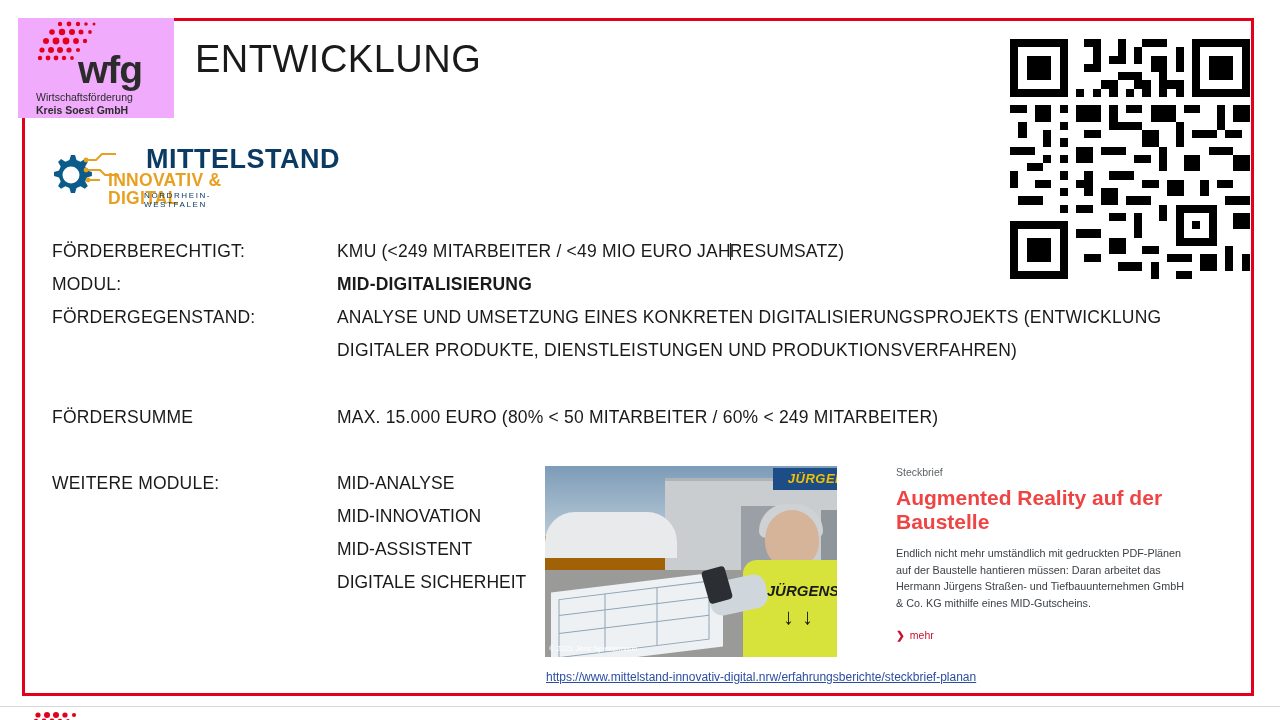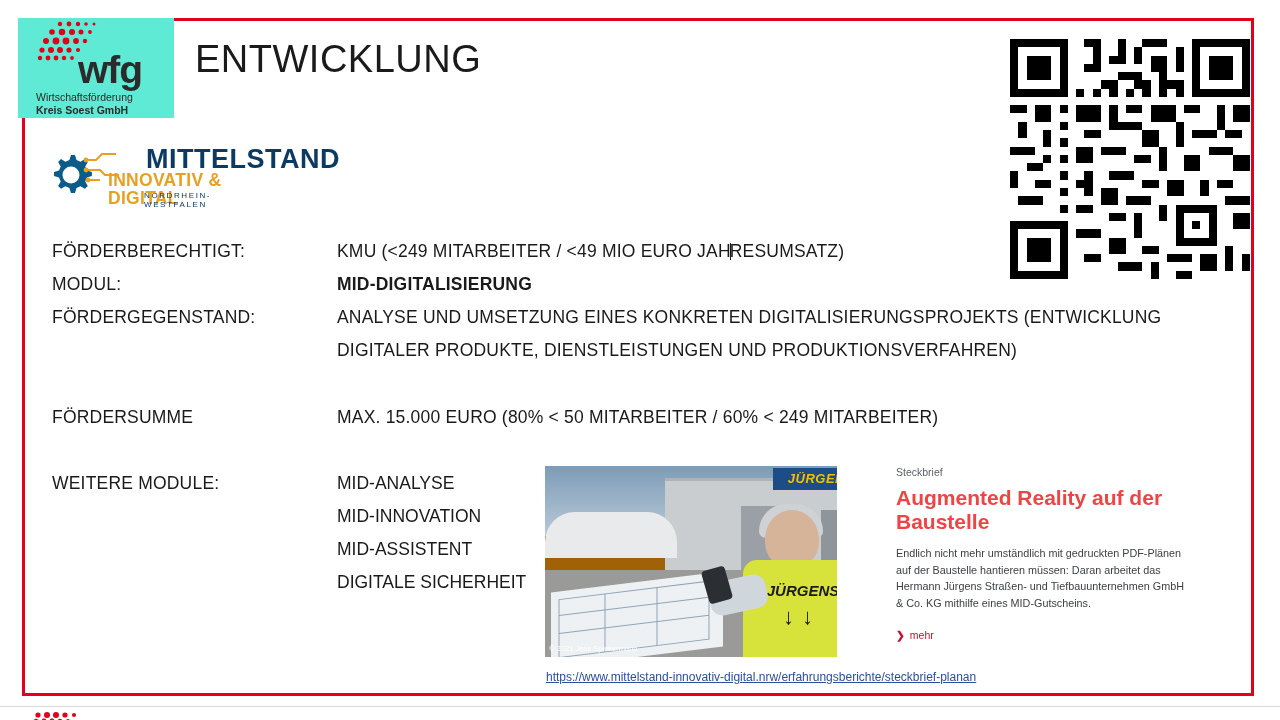--- a/index.html
+++ b/index.html
@@ -35,21 +35,21 @@
     box-sizing: border-box;
   }
 
   
   .wfg-logo {
     position: absolute;
     left: 18px;
     top: 18px;
     width: 156px;
     height: 100px;
-    background: #5eead4;
+    background: #f0abfc;
     z-index: 5;
   }
   .wfg-dots {
     position: absolute;
     left: 16px;
     top: 2px;
     width: 66px;
     height: 46px;
   }
   .wfg-word {

